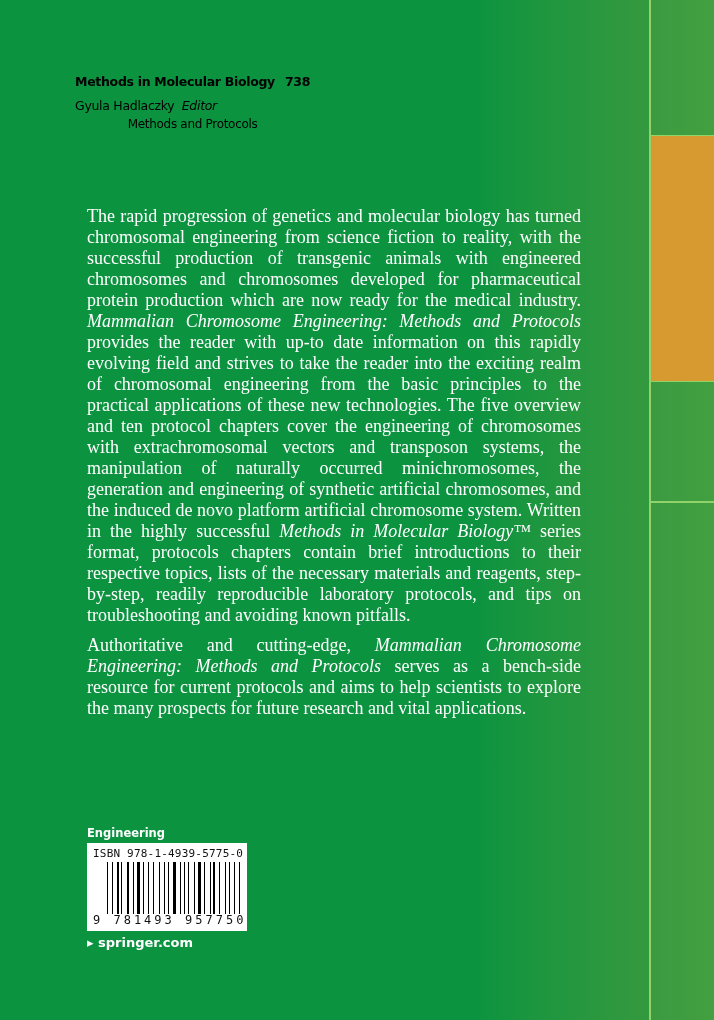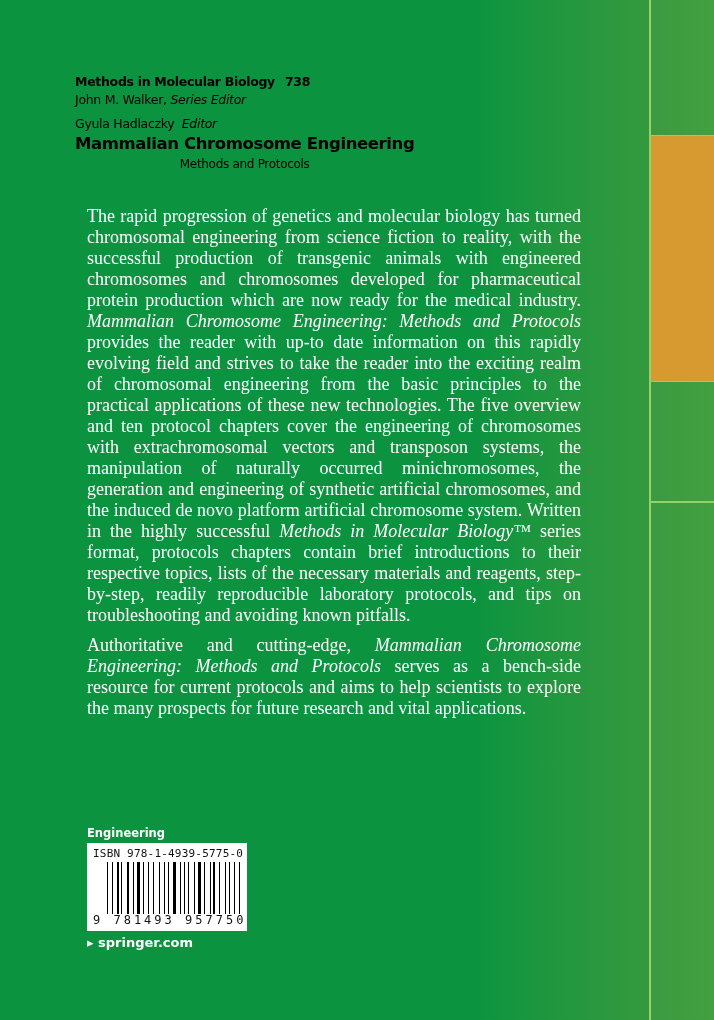--- a/index.html
+++ b/index.html
@@ -42,29 +42,24 @@
 <div class="page"></div>
 <div class="spine"></div>
 <div class="spine-line"></div>
 <div class="orange-block"></div>
 <div class="spine-hline"></div>
 
 <div class="header sans">
   <div class="series-line">
     <span>Methods in Molecular Biology</span><span class="num">738</span>
   </div>
-  <div class="series-editor">
-    <span>John M. Walker,</span>
-    <em class="it">Series Editor</em>
-  </div>
   <div class="editor">
     <span>Gyula Hadlaczky</span>&nbsp;
     <em class="it">Editor</em>
   </div>
-  <div class="book-title">Mammalian Chromosome Engineering</div>
   <div class="book-sub">Methods and Protocols</div>
 </div>
 
 <div class="body serif">
   <p><span>The rapid progression of genetics and molecular biology has turned chromosomal engineering from science fiction to reality, with the successful production of transgenic animals with engineered chromosomes and chromosomes developed for pharmaceutical protein production which are now ready for the medical industry. </span><em>Mammalian Chromosome Engineering: Methods and Protocols</em><span> provides the reader with up-to date information on this rapidly evolving field and strives to take the reader into the exciting realm of chromosomal engineering from the basic principles to the practical applications of these new technologies. The five overview and ten protocol chapters cover the engineering of chromosomes with extrachromosomal vectors and transposon systems, the manipulation of naturally occurred minichromosomes, the generation and engineering of synthetic artificial chromosomes, and the induced de novo platform artificial chromosome system. Written in the highly successful </span><em>Methods in Molecular Biology™</em><span> series format, protocols chapters contain brief introductions to their respective topics, lists of the necessary materials and reagents, step-by-step, readily reproducible laboratory protocols, and tips on troubleshooting and avoiding known pitfalls.</span></p>
   <p><span>Authoritative and cutting-edge, </span><em>Mammalian Chromosome Engineering: Methods and Protocols</em><span> serves as a bench-side resource for current protocols and aims to help scientists to explore the many prospects for future research and vital applications.</span></p>
 </div>
 
 <div class="category sans">Engineering</div>
 

